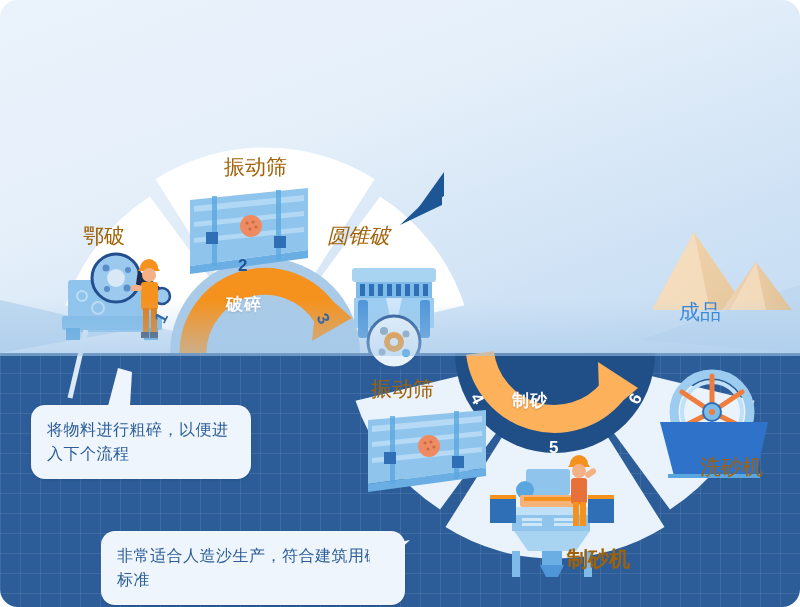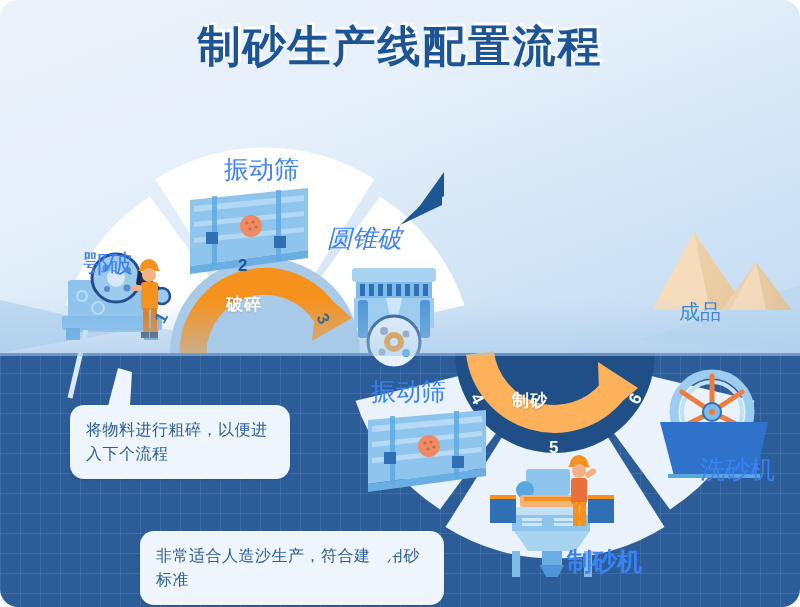--- a/index.html
+++ b/index.html
@@ -23,27 +23,27 @@
          font-size:43px;font-weight:bold;letter-spacing:2px;color:#1d5496;
          text-shadow:2px -2px 0 #ffffff,3px -3px 0 rgba(255,255,255,.85);}
 
   .hub-label{position:absolute;color:#ffffff;font-weight:bold;font-size:17px;letter-spacing:1px;
              text-shadow:0 1px 2px rgba(0,0,0,.18);}
 
   .num{position:absolute;font-size:17px;font-weight:bold;color:#1d5496;}
   .num-w{color:#ffffff;}
 
   
-  .mlabel{position:absolute;color:#3b82f6;font-size:25px;font-weight:normal;white-space:nowrap;}
+  .mlabel{position:absolute;color:#a16207;font-size:21px;font-weight:normal;white-space:nowrap;}
 
   
   .callout{position:absolute;border-radius:14px;padding:13px 16px;
            font-size:16px;line-height:1.5;letter-spacing:.5px;}
   .callout-dark{background:#1d5694;color:#ffffff;}
-  .callout-light{background:#eef5fc;color:#2c5d98;box-shadow:0 1px 3px rgba(0,0,0,.12);margin-left:39px;}
+  .callout-light{background:#eef5fc;color:#2c5d98;box-shadow:0 1px 3px rgba(0,0,0,.12);}
 
   
   .sand-label{position:absolute;color:#2f7fd6;font-size:21px;}
 </style>
 </head>
 <body>
 
 <div id="stage">
 
   <div class="sky"></div>
@@ -234,34 +234,33 @@
 
     <g stroke="#dbe9f7" stroke-width="5" fill="none">
       <line x1="86" y1="330" x2="70" y2="398"></line>
     </g>
 
     <g stroke="none" fill="#1d5694">
       <polygon points="442,185 442,205 400,225"></polygon>
     </g>
   </svg>
 
-  <div class="title">制砂生产线配置流程</div>
 
   <div class="hub-label" style="left:226px;top:293px;">破碎</div>
   <div class="hub-label" style="left:512px;top:389px;">制砂</div>
 
   <div class="num" style="left:157px;top:308px;transform:rotate(-62deg);">1</div>
   <div class="num" style="left:238px;top:256px;">2</div>
   <div class="num" style="left:318px;top:309px;transform:rotate(62deg);">3</div>
 
   <div class="num num-w" style="left:472px;top:389px;transform:rotate(62deg);">4</div>
   <div class="num num-w" style="left:549px;top:438px;">5</div>
   <div class="num num-w" style="left:631px;top:389px;transform:rotate(-62deg);">6</div>
 
-  <div class="mlabel" style="left:83px;top:222px;margin-top:25px;">鄂破</div>
+  <div class="mlabel" style="left:83px;top:222px;">鄂破</div>
   <div class="mlabel" style="left:224px;top:153px;">振动筛</div>
   <div class="mlabel" style="left:327px;top:222px;font-style:italic;">圆锥破</div>
 
   <div class="mlabel" style="left:371px;top:375px;">振动筛</div>
   <div class="mlabel" style="left:522px;top:545px;font-weight:bold;padding-left:45px;">制砂机</div>
   <div class="mlabel" style="left:700px;top:453px;">洗砂机</div>
 
   <div class="sand-label" style="left:679px;top:298px;">成品</div>
 
 

